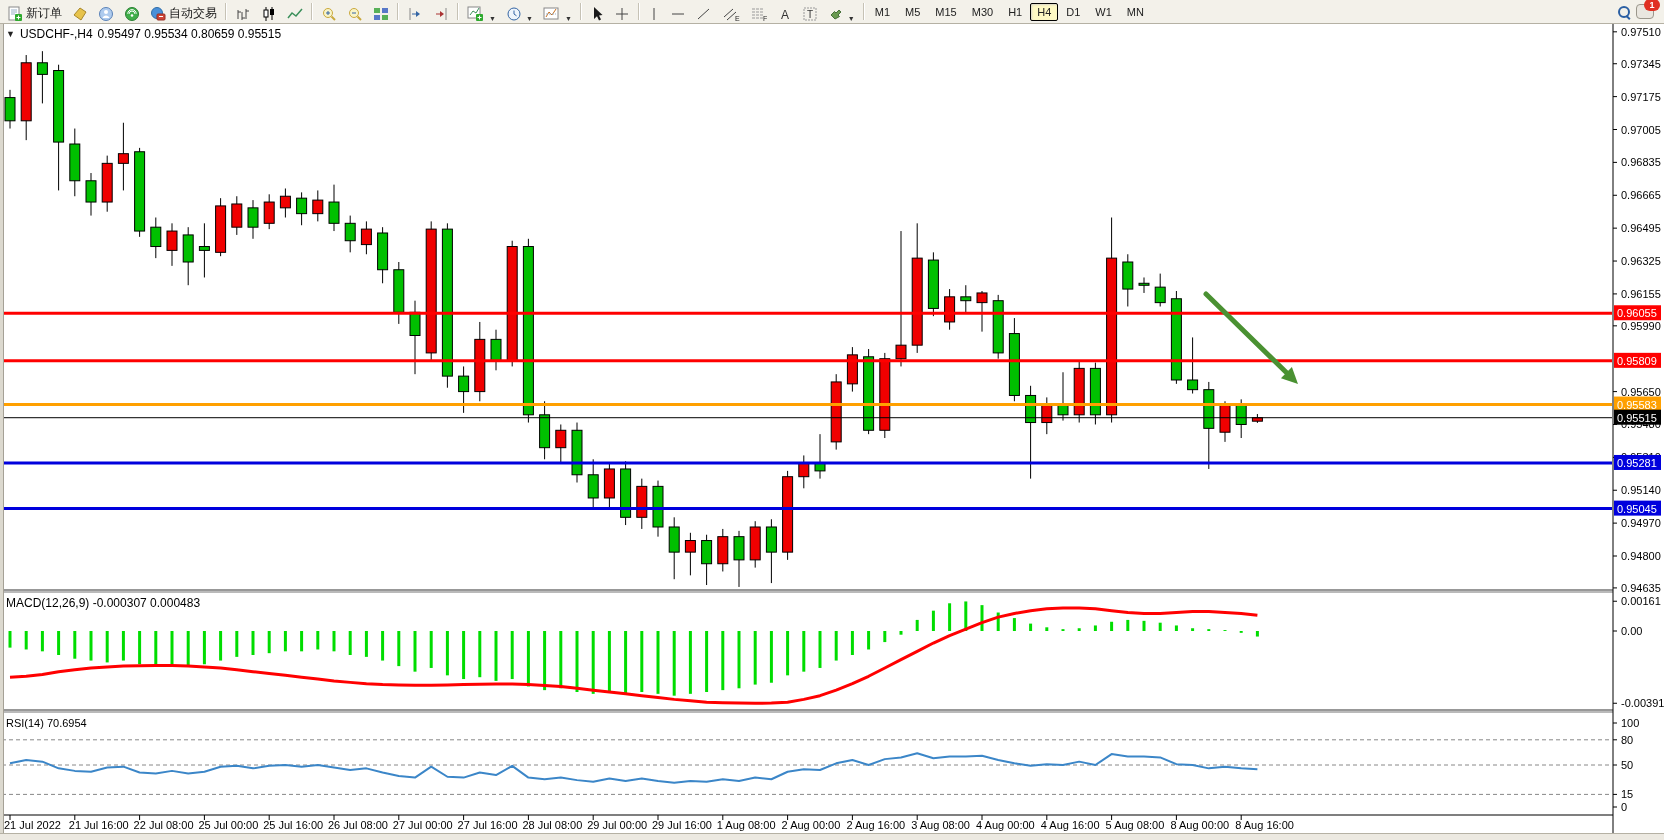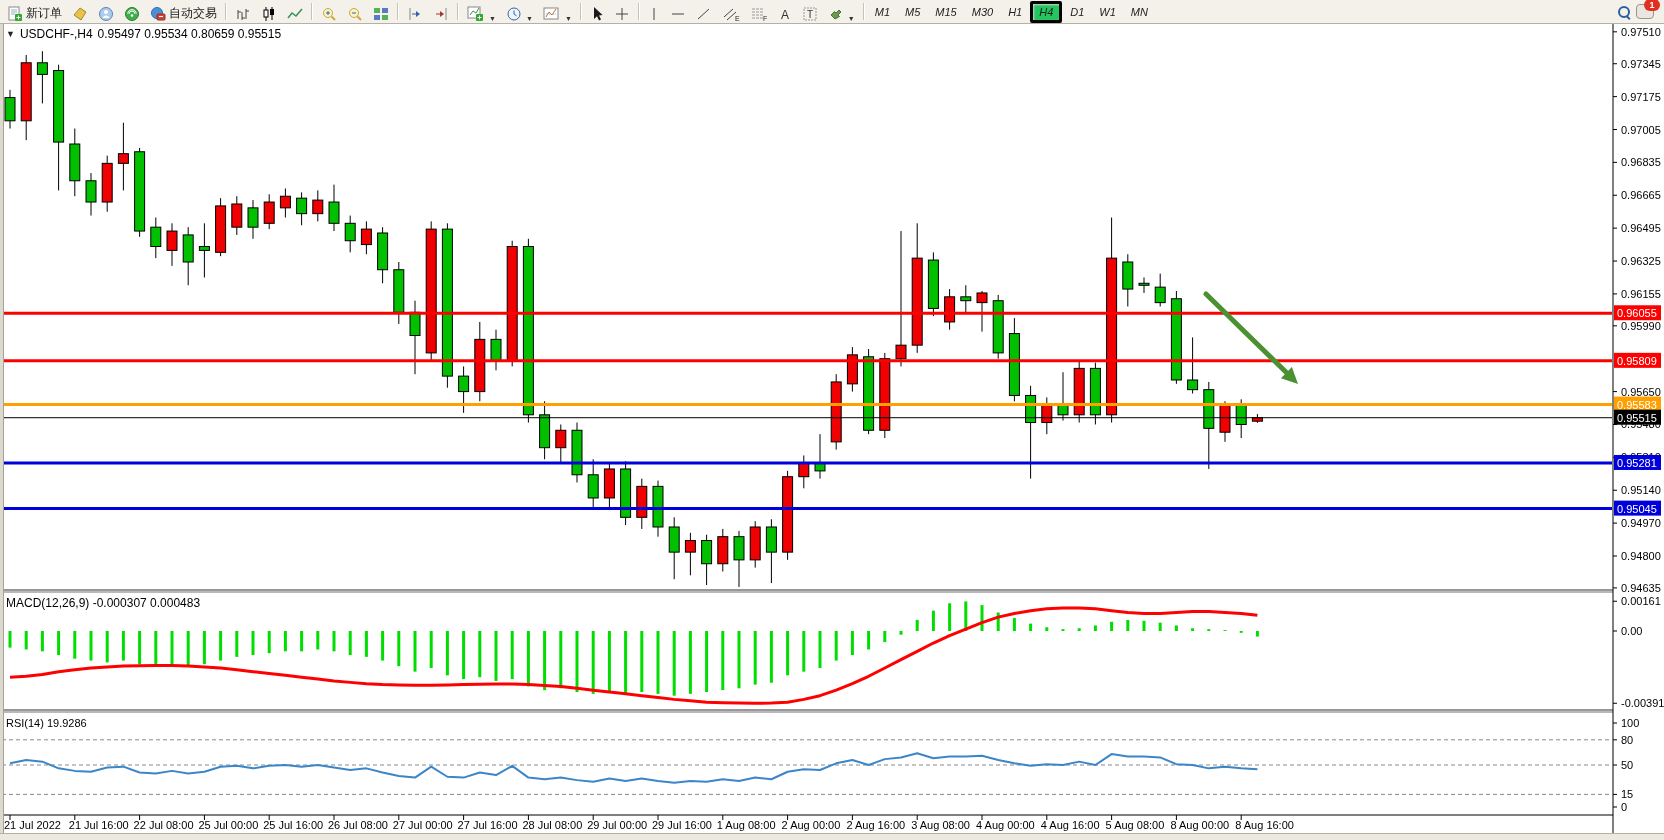--- a/index.html
+++ b/index.html
@@ -4,21 +4,21 @@
 <style>
   html,body{margin:0;padding:0;width:1664px;height:840px;overflow:hidden;
     font-family:"Liberation Sans",sans-serif;background:#fff;}
   .toolbar{position:absolute;left:0;top:0;width:1664px;height:24px;background:#f3f1ea;
     border-bottom:1px solid #b5b1a4;display:flex;align-items:center;padding:0 2px;box-sizing:border-box;}
   .tbtn{height:21px;display:flex;align-items:flex-end;gap:3px;padding:0 4px;font-size:12px;color:#1a1a1a;
     border:1px solid transparent;border-radius:2px;cursor:default;white-space:nowrap;}
   .sep{width:1px;height:17px;background:#c6c2b5;border-right:1px solid #fff;margin:0 3px;}
   .caret{font-size:7px;color:#333;margin-left:1px;}
   .tf{font-size:11px;padding:2px 6px;color:#222;border:1px solid transparent;border-radius:2px;}
-  .tf.active{background:#22c55e;border:3px solid #000000;box-shadow:inset 1px 1px 2px #d7d4c9;}
+  .tf.active{background:#fef9c3;border:1px solid #000000;box-shadow:inset 1px 1px 2px #d7d4c9;}
   .right-group{margin-left:auto;display:flex;align-items:center;gap:6px;padding-right:8px;}
   .magicon{position:relative;width:12px;height:12px;}
   .magicon .lens{position:absolute;left:0;top:0;width:8px;height:8px;border:2px solid #2b5fa3;border-radius:50%;}
   .magicon .handle{position:absolute;left:9px;top:9px;width:5px;height:2px;background:#2b5fa3;transform:rotate(45deg);transform-origin:0 0;}
   .bubble{position:relative;width:16px;height:13px;background:#e9e6df;border:1px solid #9a968b;border-radius:4px;}
   .badge{position:absolute;right:-6px;top:-5px;min-width:12px;height:12px;background:#e03022;color:#fff;
     border-radius:7px;font-size:9px;line-height:12px;text-align:center;padding:0 2px;font-weight:bold;}
   #chart-svg{position:absolute;left:0;top:24px;}
   .ovl{position:absolute;font-size:12px;color:#000;white-space:pre;}
   #title-ovl{left:6px;top:27px;display:flex;align-items:center;gap:5px;}
@@ -203,21 +203,21 @@
         <text x="5" y="12" font-size="10" fill="#333">T</text>
       </svg>
   </div>
   <div class="tbtn">
     <svg width="16" height="16">
         <path d="M3 9l3.5-3.5 1.5 1.5L11 4l2 2-3 3 1.5 1.5L7 13z" fill="#6a9a50" stroke="#47703a"></path>
       </svg>
     <span class="caret">▼</span>
   </div>
   <div class="sep"></div>
-  <div id="tf-group" style="display:flex;align-items:center;gap:1px;font-style:italic;">
+  <div id="tf-group" style="display:flex;align-items:center;gap:1px;">
       <div class="tf">M1</div>
       <div class="tf">M5</div>
       <div class="tf">M15</div>
       <div class="tf">M30</div>
       <div class="tf">H1</div>
       <div class="tf active">H4</div>
       <div class="tf">D1</div>
       <div class="tf">W1</div>
       <div class="tf">MN</div>
     </div>
@@ -605,16 +605,16 @@
       <text x="1235.2" y="805" font-size="11" fill="#000">8 Aug 16:00</text>
     </g>
   </svg>
 
 <div class="ovl" id="title-ovl">
   <span class="dd">▼</span>
   <span>USDCHF-,H4</span>
   <span>0.95497 0.95534 0.80659 0.95515</span>
 </div>
 <div class="ovl" id="macd-ovl">MACD(12,26,9) -0.000307 0.000483</div>
-<div class="ovl" id="rsi-ovl">RSI(14) 19.9286</div>
+<div class="ovl" id="rsi-ovl">RSI(14) 70.6954</div>
 
 <div class="left-edge"></div>
 <div class="bottom-strip"></div>
 
 </body></html>

